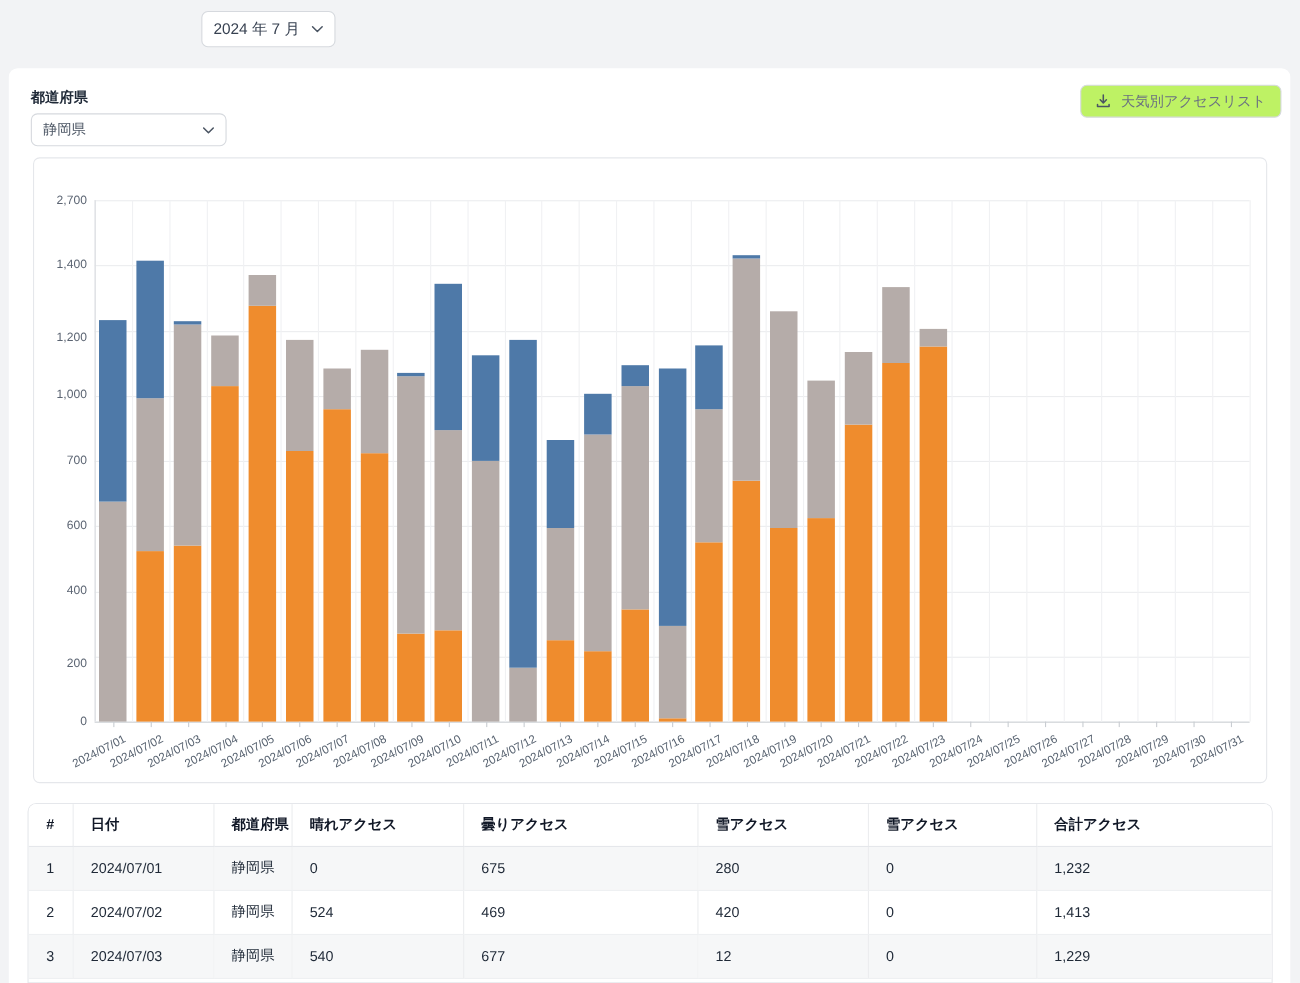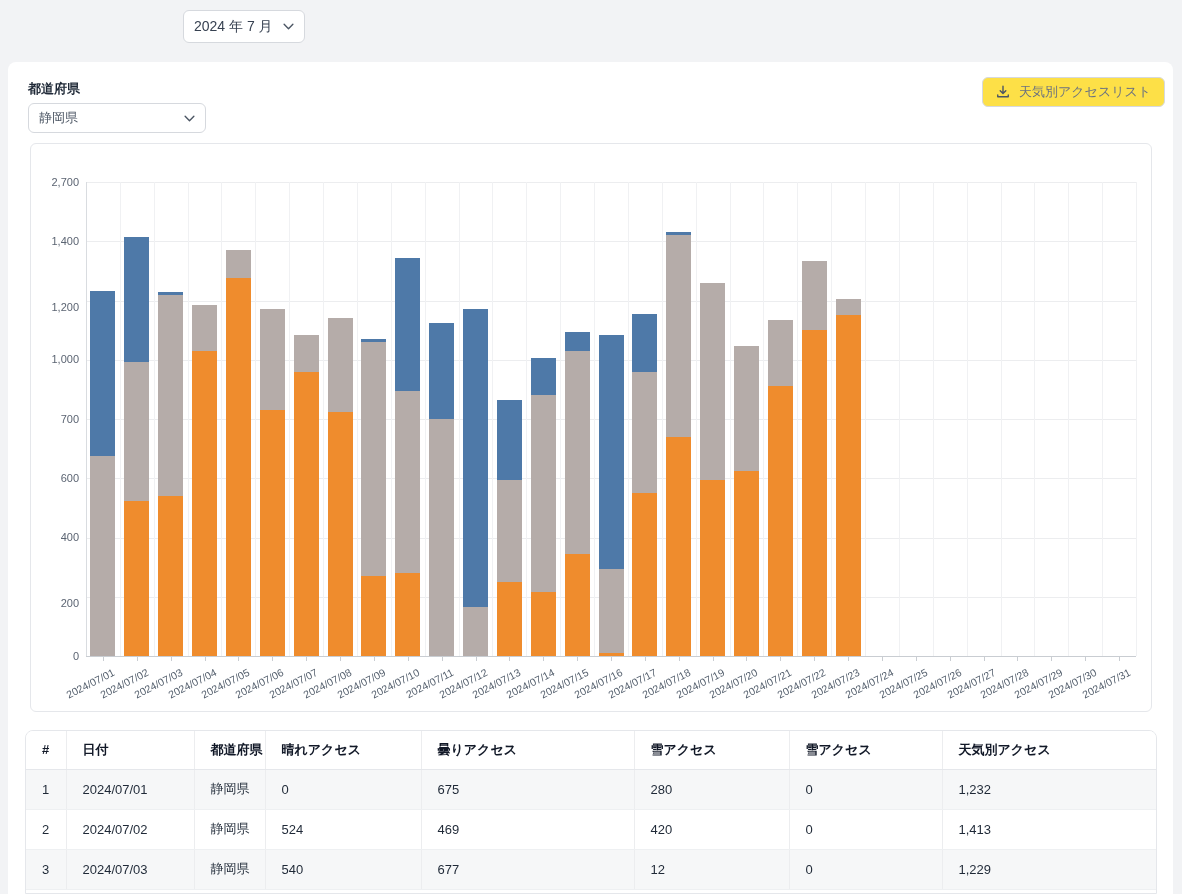--- a/index.html
+++ b/index.html
@@ -10,21 +10,21 @@
   .topbar { position:absolute; left:0; top:0; width:1182px; height:56px; }
   .page-title { position:absolute; left:8px; top:12px; font-size:22px; font-weight:700; color:#1B2430; letter-spacing:1px; }
   .select { background:#fff; border:1px solid #D6D9DE; border-radius:6px; display:flex; align-items:center; justify-content:space-between; padding:0 10px; cursor:pointer; color:#374151; font-size:14px; }
   .month-select { position:absolute; left:183px; top:10px; width:122px; height:33px; }
   .chev { width:11px; height:7px; flex:0 0 auto; margin-left:8px; }
 
   
   .card { position:absolute; left:8px; top:62px; width:1165px; height:832px; background:#fff; border-radius:8px 8px 0 0; }
   .pref-label { position:absolute; left:20px; top:18px; font-size:13px; font-weight:700; color:#1F2937; }
   .pref-select { position:absolute; left:20px; top:41px; width:178px; height:30px; font-size:13px; color:#4B5563; }
-  .download-btn { position:absolute; left:974px; top:15px; height:30px; background:#fde047; border:1px solid #D6D9DE; border-radius:6px; display:flex; align-items:center; gap:9px; padding:0 13px; font-size:13px; color:#6B7280; cursor:pointer; font-family:inherit; }
+  .download-btn { position:absolute; left:974px; top:15px; height:30px; background:#bef264; border:1px solid #D6D9DE; border-radius:6px; display:flex; align-items:center; gap:9px; padding:0 13px; font-size:13px; color:#6B7280; cursor:pointer; font-family:inherit; }
   .download-btn svg { display:block; }
 
   
   .chart-panel { position:absolute; left:22px; top:81px; width:1122px; height:569px; border:1px solid #E5E7EB; border-radius:6px; background:#fff; }
   .legend { position:absolute; left:0; top:18px; width:100%; display:flex; justify-content:center; align-items:center; gap:10px; }
   .legend-item { display:flex; align-items:center; gap:6px; margin:0 5px; }
   .legend-swatch { width:29px; height:13px; border:1px solid rgba(0,0,0,0.18); }
   .legend-label { font-size:12px; color:#4B5563; }
 
   .plot { position:absolute; left:0; top:0; width:100%; height:100%; }
@@ -257,21 +257,21 @@
       <table>
         <thead>
             <tr id="thead-row">
               <th style="width: 40px;">#</th>
               <th style="width: 128px;">日付</th>
               <th style="width: 71px;">都道府県</th>
               <th style="width: 156px;">晴れアクセス</th>
               <th style="width: 213px;">曇りアクセス</th>
               <th style="width: 155px;">雪アクセス</th>
               <th style="width: 153px;">雪アクセス</th>
-              <th style="width: 216px;">天気別アクセス</th>
+              <th style="width: 216px;">合計アクセス</th>
             </tr>
           </thead>
         <tbody id="tbody">
             <tr class="stripe">
               <td>1</td>
               <td>2024/07/01</td>
               <td>静岡県</td>
               <td>0</td>
               <td>675</td>
               <td>280</td>

